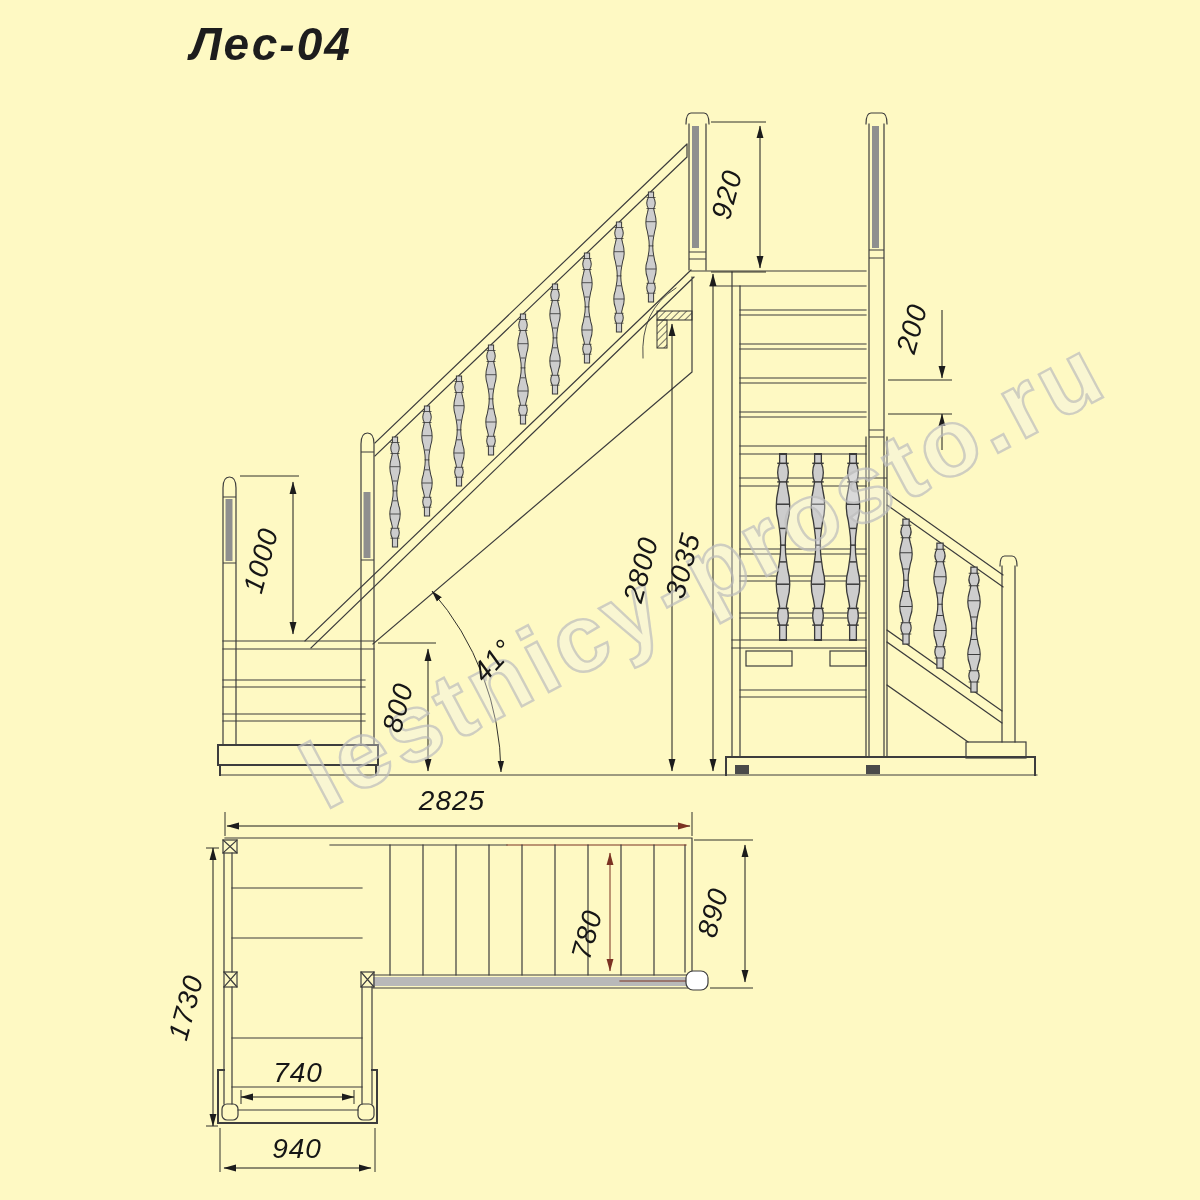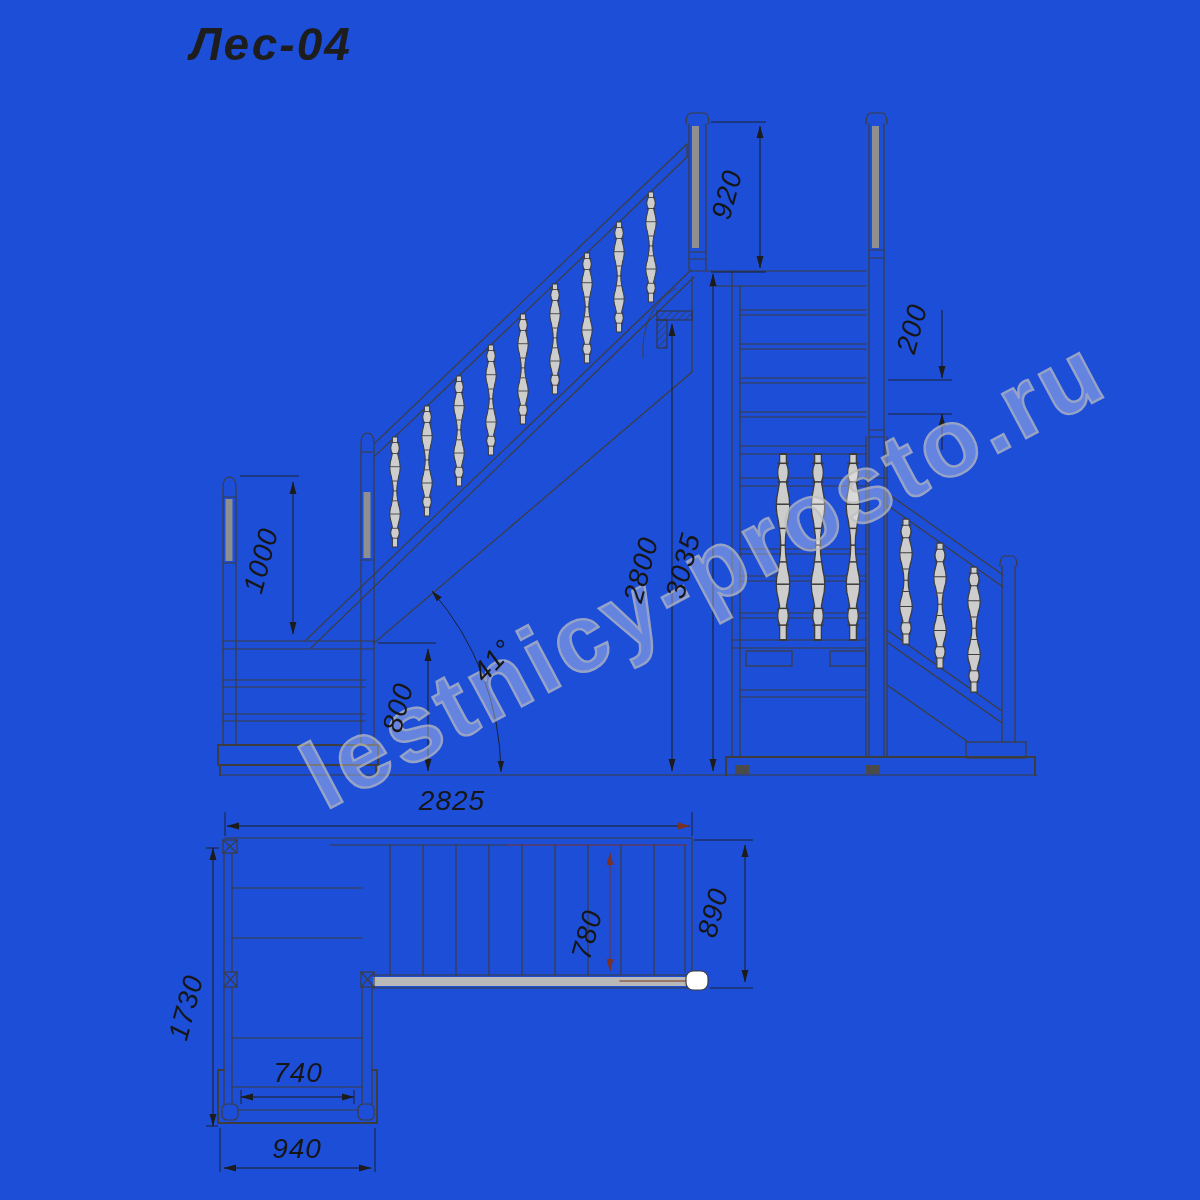--- a/index.html
+++ b/index.html
@@ -1,16 +1,16 @@
 <!DOCTYPE html>
 <html><head>
 <meta charset="utf-8">
 <style>
   html,body{margin:0;padding:0;background:#ffffff;}
-  #stage{position:relative;width:1200px;height:1200px;background:#1d4ed8;overflow:hidden;
+  #stage{position:relative;width:1200px;height:1200px;background:#fef9c3;overflow:hidden;
          font-family:"Liberation Sans", sans-serif;}
   svg{display:block}
   .dim-text{font:italic 28px "Liberation Sans", sans-serif;fill:#161616;letter-spacing:1px;}
   .title-text{font:italic 600 46px "Liberation Sans", sans-serif;fill:#1d1d1d;letter-spacing:2px;}
   .wm-text{font:700 95px "Liberation Sans", sans-serif;fill:#efefef;fill-opacity:.45;
            stroke:#c0c0c0;stroke-width:2.4px;letter-spacing:5px;opacity:.75;}
 </style>
 </head>
 <body>
 

